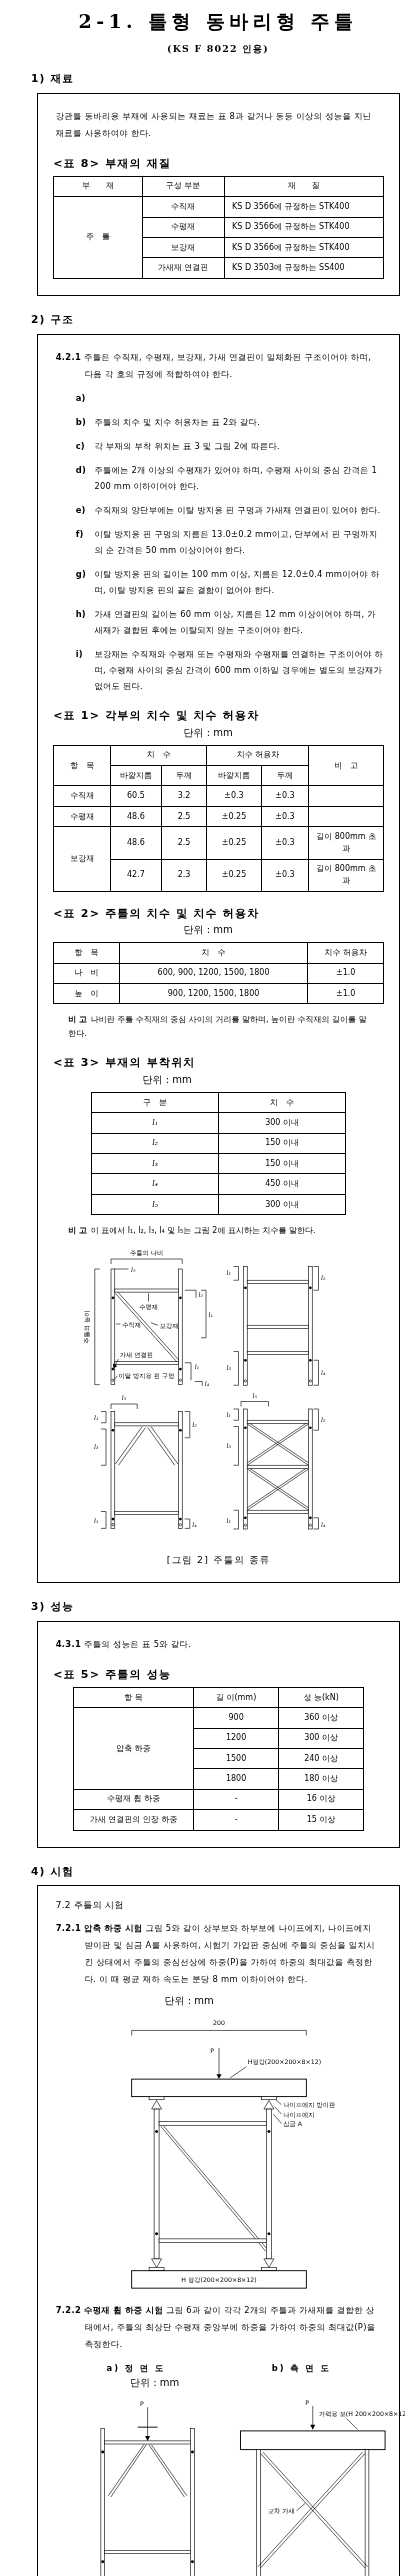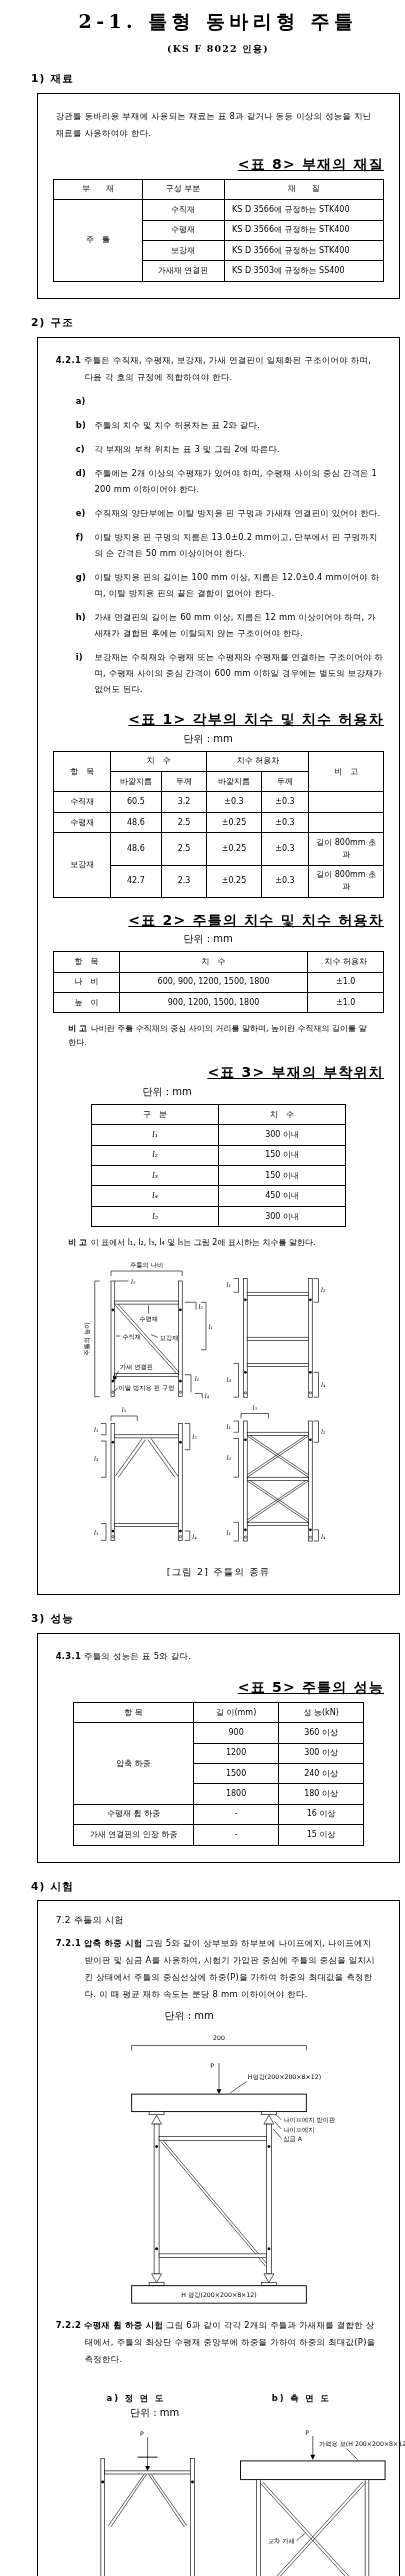--- a/index.html
+++ b/index.html
@@ -7,40 +7,40 @@
   .title{font-family:"DejaVu Serif",serif;font-weight:bold;font-size:19px;text-align:center;letter-spacing:4.4px;padding-top:8.7px;}
   .subtitle{font-family:"DejaVu Serif",serif;font-weight:bold;font-size:9.4px;text-align:center;letter-spacing:1.2px;margin-top:8.7px;}
   .sec-head{font-weight:bold;font-size:10.6px;margin:16px 0 6.2px 5px;letter-spacing:1.2px;}
   .box{border:1.2px solid #000;margin:2.5px 10px 17.5px 11.2px;padding:8.7px 15px 11.2px 15px;}
   .para{line-height:2.0;letter-spacing:0.3px;margin:6.2px 2.5px;}
   .hang{line-height:2.0;letter-spacing:0.3px;margin:6.2px 2.5px;padding-left:29px;text-indent:-29px;}
   .items{margin-top:2.5px;}
   .item{display:flex;gap:5px;padding-left:22.5px;margin:8px 0;line-height:1.9;letter-spacing:0.2px;}
   .item>b{flex:0 0 13.7px;}
   .item>span{flex:1;}
-  .tbl-title{text-align:right;font-weight:bold;font-size:14px;letter-spacing:1.2px;margin:13.7px 0 1.2px;text-decoration:underline;}
+  .tbl-title{text-align:left;font-weight:bold;font-size:11px;letter-spacing:1.2px;margin:13.7px 0 1.2px;}
   .unit{text-align:center;font-size:10px;margin:2.5px 0 1.2px;}
   .u1{margin-right:21px;}
   .u3{margin-right:103px;}
   .u2{margin-right:59px;}
   .u4{margin-right:128px;}
   table{border-collapse:collapse;margin:5px auto;}
   td{border:0.6px solid #000;padding:3.7px 5px;text-align:center;font-size:8px;line-height:1.5;}
   .left{text-align:left;padding-left:7.5px;}
   .c130{width:81px}.c120{width:75px}.c250{width:156px}
   .c96{width:60px}.c80{width:50px}.c72{width:45px}.c84{width:52px}.c126{width:79px}
   .c320{width:200px}.c114{width:71px}.c185{width:116px}.c118{width:74px}.c175{width:109px}
   .t3 tr+tr td:first-child{font-style:italic;font-family:"DejaVu Serif",serif;}
   .note{margin:8.7px 15px 3.7px;line-height:1.8;font-size:8px;}
   .note b{margin-right:3.7px;}
   .fig{text-align:center;margin-top:6.2px;}
   .fig-cap{text-align:center;font-weight:normal;font-size:9.4px;letter-spacing:1.2px;margin:7.5px 0 3.7px;}
   .fig-cap.small{font-size:8.7px;}
   .views{display:flex;font-weight:bold;font-size:8.4px;margin-top:10px;}
-  .views span{flex:1;text-align:center;letter-spacing:1.9px;margin-top:15px;}
+  .views span{flex:1;text-align:center;letter-spacing:1.9px;}
   .sub-head{font-weight:normal;font-size:9px;margin:3.7px 2.5px 8.7px;letter-spacing:0.3px;}
   svg{overflow:visible;}
   svg text{font-family:"DejaVu Sans",sans-serif;font-size:10px;fill:#000;stroke:none;}
   svg text.dim{font-style:italic;font-family:"DejaVu Serif",serif;font-size:10px;}
   svg .st{stroke:#000;fill:none;stroke-width:1;}
   svg .mem{stroke:#000;fill:#fff;stroke-width:1;}
   svg .thk{stroke:#000;fill:none;stroke-width:1.5;}
   svg .dot{fill:#000;stroke:none;}
 </style>
 </head>

